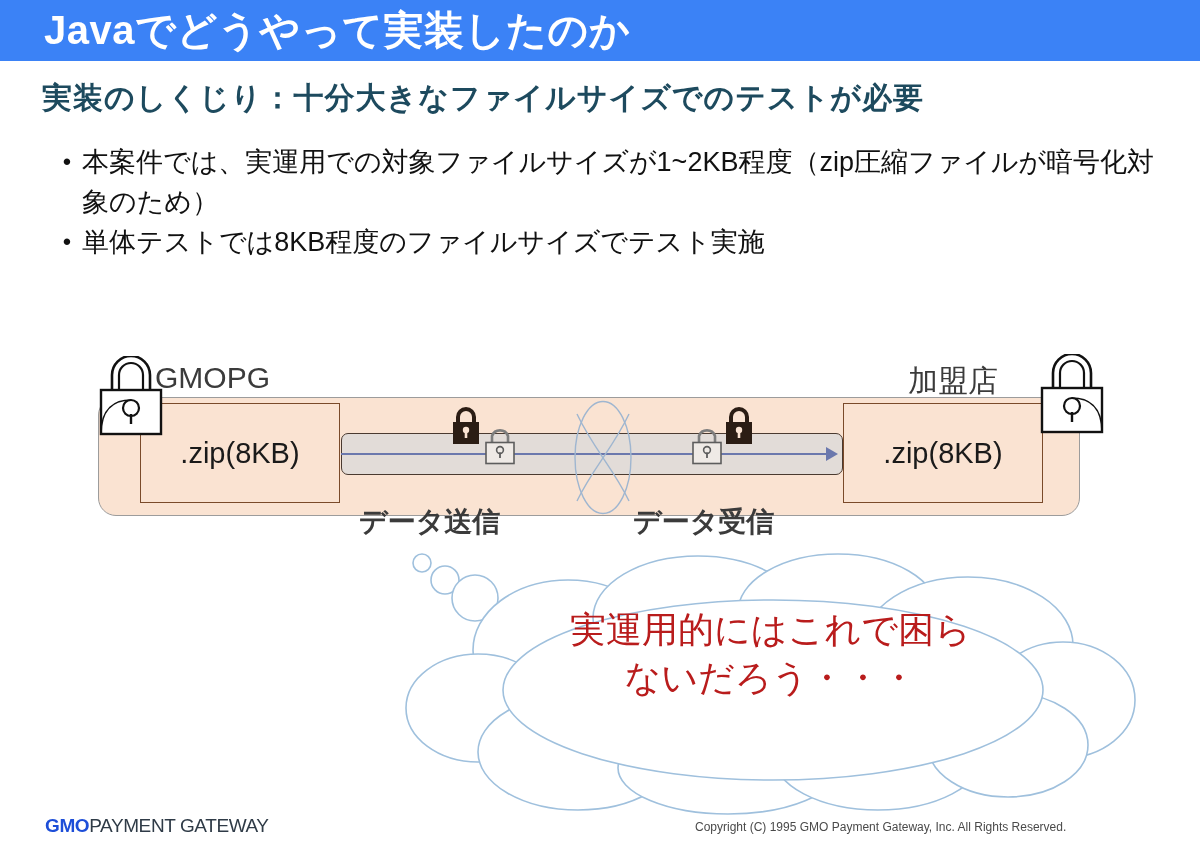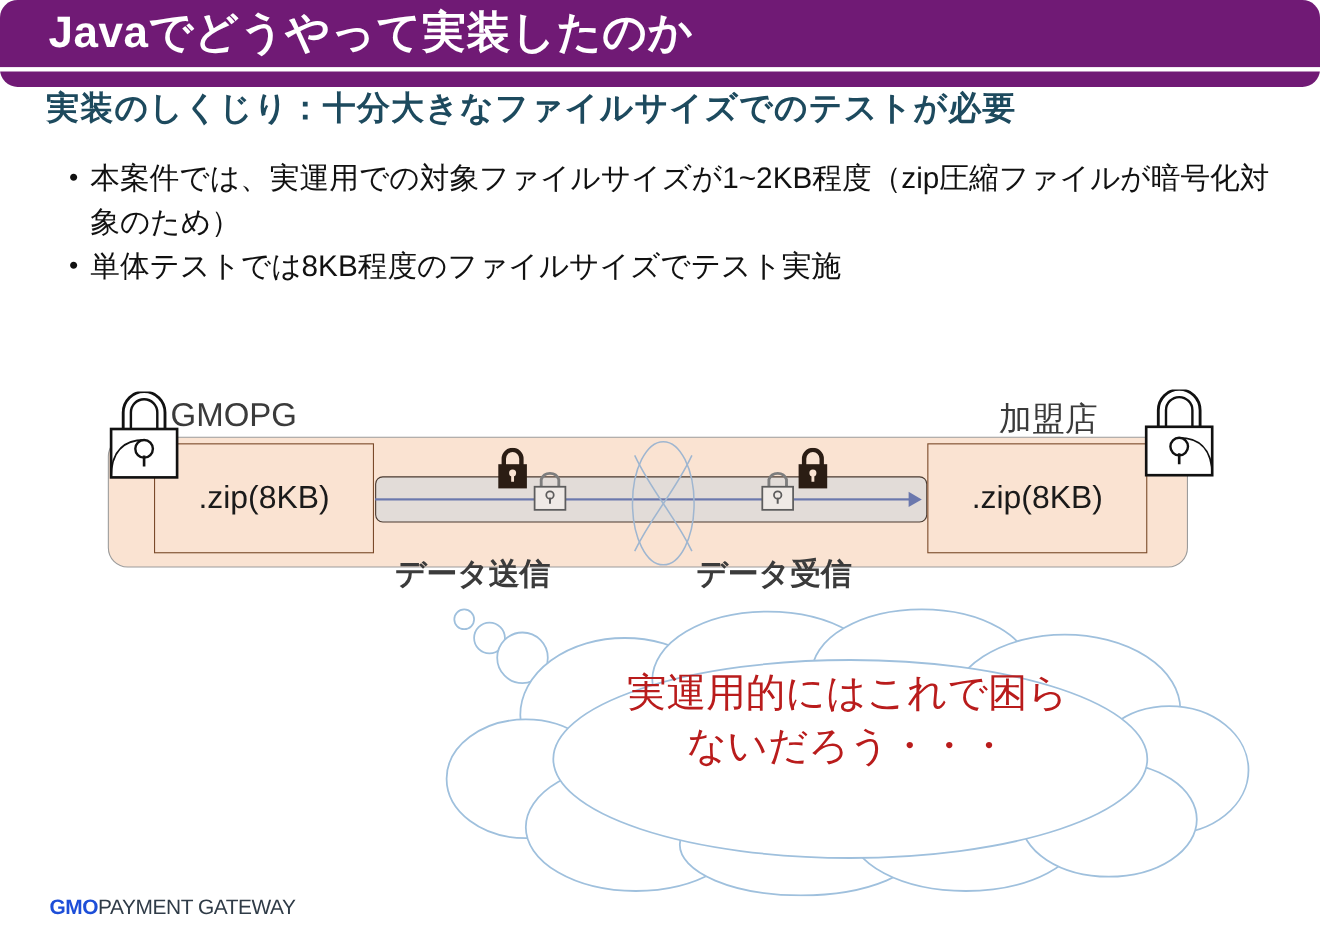--- a/index.html
+++ b/index.html
@@ -9,23 +9,22 @@
     background:#ffffff;
     font-family:"Liberation Sans","DejaVu Sans",sans-serif;
     overflow:hidden;
     position:relative;
     -webkit-font-smoothing:antialiased;
   }
   .slide{position:relative;width:1200px;height:848px;background:#fff;}
 
   
   .title-bar{
-    position:absolute;left:0;top:0;width:1200px;height:79px;
-    background:#701a75;
-    border-radius:16px;
+    position:absolute;left:0;top:0;width:1200px;height:61px;
+    background:#3b82f6;
   }
   .title-bar .title-text{
     position:absolute;left:44px;top:6px;
     font-size:40px;font-weight:bold;color:#ffffff;
     letter-spacing:0.5px;white-space:nowrap;line-height:48px;
   }
   .title-underline{
     position:absolute;left:0;top:61px;width:1200px;height:4px;background:#ffffff;
   }
 
@@ -246,14 +245,15 @@
     </g>
   </svg>
   <div class="cloud-text">
     <div>実運用的にはこれで困ら</div>
     <div>ないだろう・・・</div>
   </div>
 
   <div class="footer-logo">
     <span class="gmo">GMO</span><span class="pg">PAYMENT GATEWAY</span>
   </div>
+  <div class="footer-copy">Copyright (C) 1995 GMO Payment Gateway, Inc. All Rights Reserved.</div>
 
 </div>
 
 </body></html>

